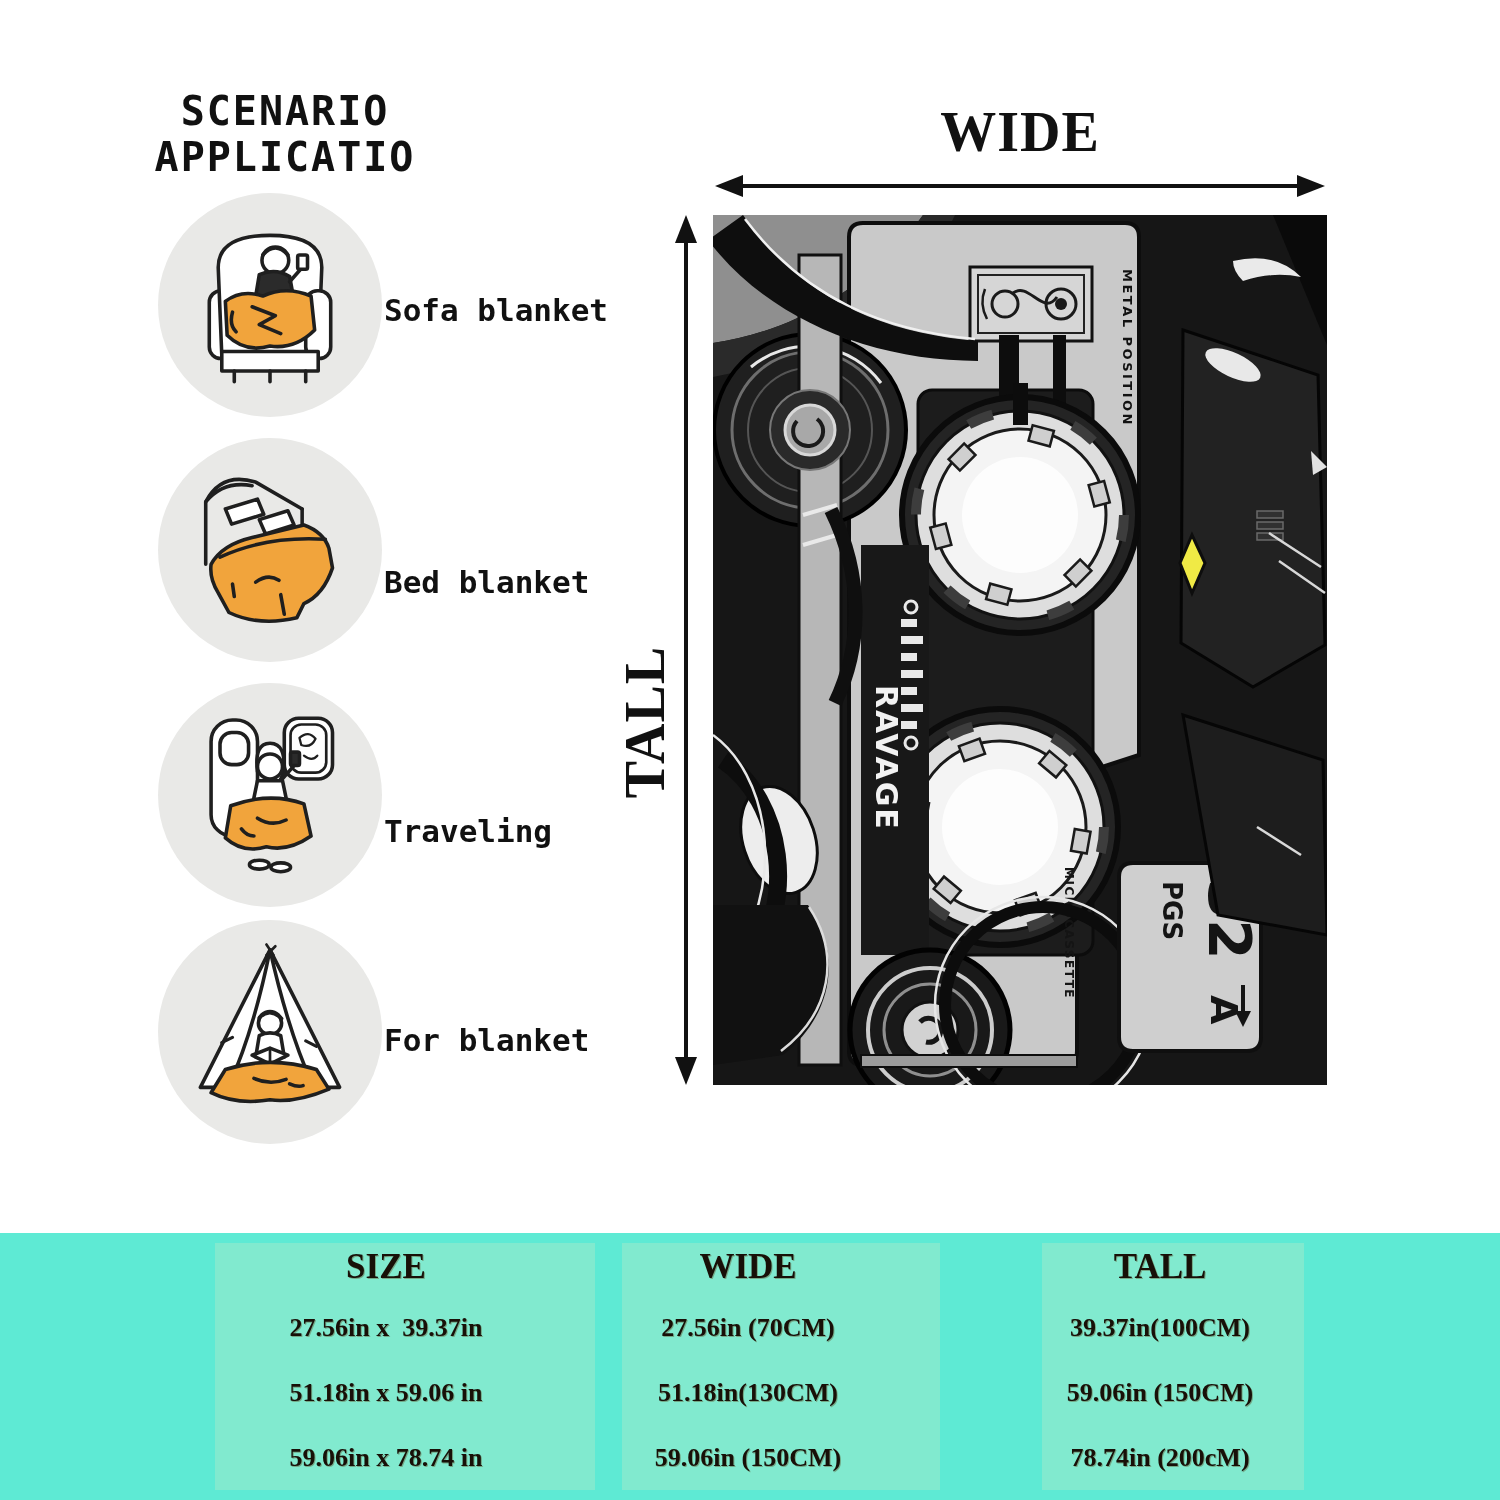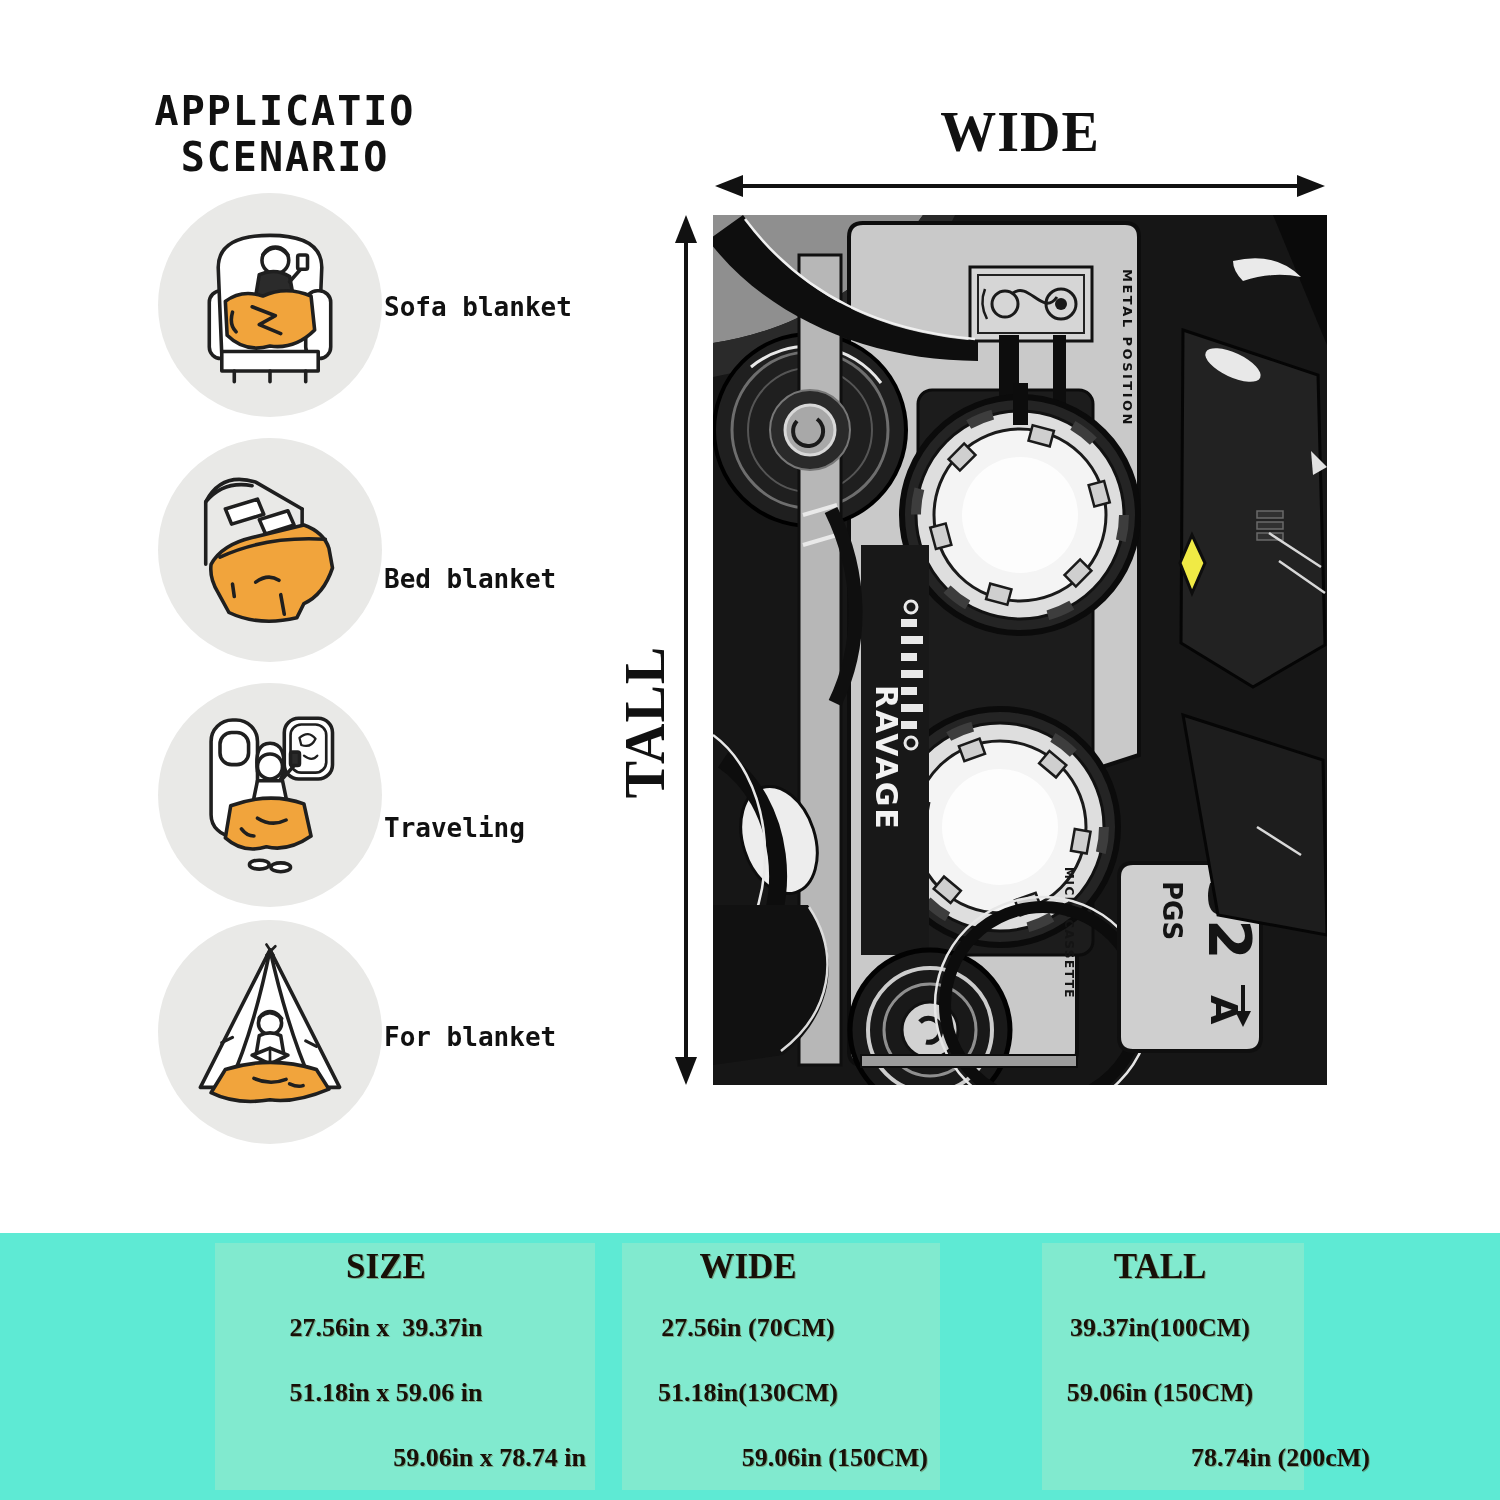--- a/index.html
+++ b/index.html
@@ -5,21 +5,21 @@
   html,body{margin:0;padding:0;background:#fff;}
   .canvas{position:relative;width:1500px;height:1500px;background:#ffffff;overflow:hidden;
           font-family:"DejaVu Sans Mono",monospace;color:#161616;}
 
   
   .app-title{position:absolute;left:30px;top:88px;width:510px;text-align:center;
              font-weight:bold;font-size:40px;line-height:46px;letter-spacing:2px;color:#111;}
   .circle{position:absolute;left:158px;width:224px;height:224px;border-radius:50%;
           background:#e9e9e7;display:flex;align-items:center;justify-content:center;}
   .c1{top:193px;} .c2{top:438px;} .c3{top:683px;} .c4{top:920px;}
-  .scen-label{position:absolute;left:384px;font-weight:bold;font-size:26px;color:#111;white-space:pre;}
+  .scen-label{position:absolute;left:384px;font-weight:bold;font-size:31px;color:#111;white-space:pre;}
   .l1{top:292px;} .l2{top:564px;} .l3{top:772px;margin-top:41px;} .l4{top:1022px;}
 
   
   .serifbold{font-family:"Liberation Serif",serif;font-weight:bold;color:#111;}
   .wide-label{position:absolute;left:713px;top:100px;width:614px;text-align:center;
               font-size:56px;letter-spacing:1px;}
   .wide-arrow{position:absolute;left:713px;top:166px;}
   .tall-wrap{position:absolute;left:560px;top:692px;width:170px;height:60px;
              display:flex;align-items:center;justify-content:center;
              transform:rotate(-90deg);}
@@ -30,35 +30,35 @@
   .product{position:absolute;left:713px;top:215px;width:614px;height:870px;display:block;}
   .product text{font-family:"DejaVu Sans",sans-serif;font-weight:bold;}
 
   
   .size-table{position:absolute;left:0;top:1233px;width:1500px;height:267px;background:#5eead4;}
   .stripe{position:absolute;top:10px;height:247px;background:rgba(255,236,190,0.22);}
   .st1{left:215px;width:380px;} .st2{left:622px;width:318px;} .st3{left:1042px;width:262px;}
   .tcell{position:absolute;font-family:"Liberation Serif",serif;font-weight:bold;color:#181008;
          text-align:center;white-space:pre;text-shadow:1px 1px 0 rgba(90,50,0,0.35);}
   .thead{font-size:35px;top:14px;}
-  .trow1{top:80px;} .trow2{top:145px;} .trow3{top:210px;text-align:right;}
+  .trow1{top:80px;} .trow2{top:145px;} .trow3{top:210px;}
   .trow1,.trow2,.trow3{font-size:26px;}
   .colA{left:186px;width:400px;} .colB{left:568px;width:360px;} .colC{left:950px;width:420px;}
 
   
   .lineart{stroke:#1f1f1f;stroke-width:4;stroke-linecap:round;stroke-linejoin:round;}
 </style>
 </head>
 <body>
 
 <div class="canvas">
 
   <div class="app-title">
+    <div>SCENARIO</div>
     <div>APPLICATIO</div>
-    <div>SCENARIO</div>
   </div>
 
   <div class="circle c1">
     <svg width="200" height="200" viewBox="0 0 224 224">
       <g class="lineart" fill="#ffffff">
         <rect x="44" y="96" width="28" height="76" rx="13"></rect>
         <path d="M58,168 L54,70 Q54,34 112,34 Q170,34 170,70 L166,168 Z"></path>
         <rect x="152" y="96" width="28" height="76" rx="13"></rect>
         <rect x="58" y="164" width="108" height="22"></rect>
         <path d="M72,186 L72,198 M112,186 L112,198 M152,186 L152,198" fill="none"></path>

